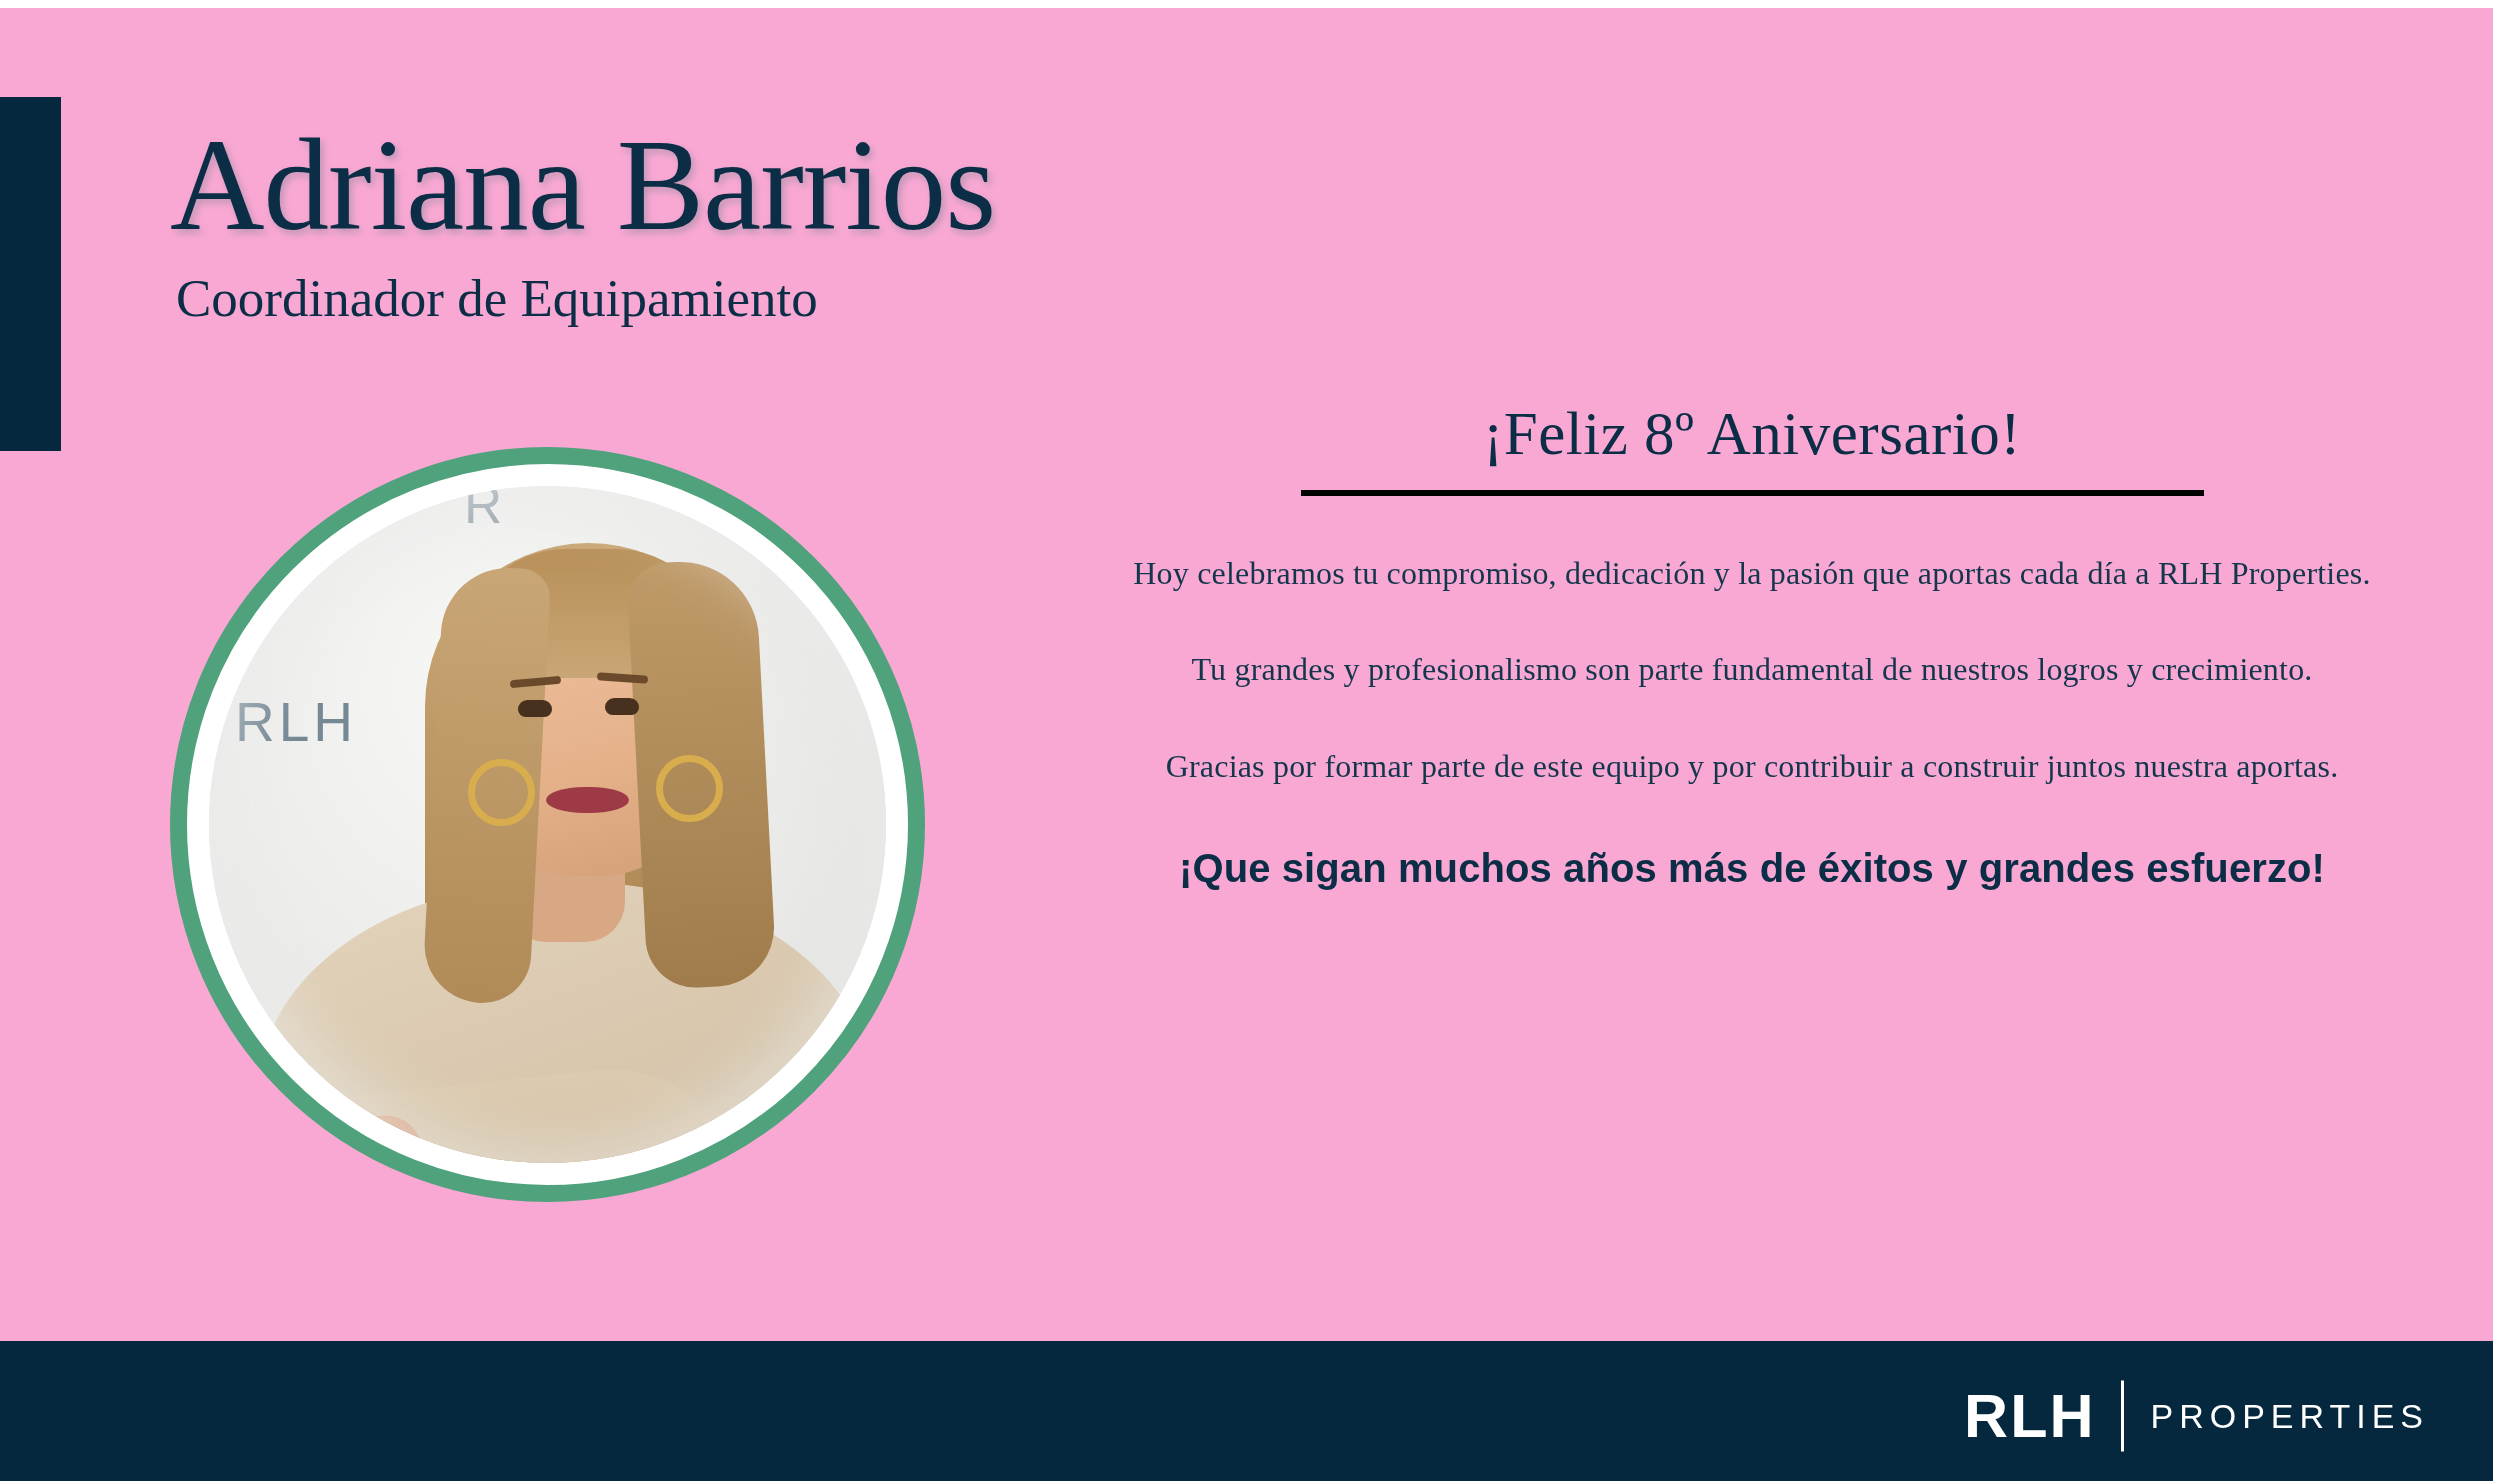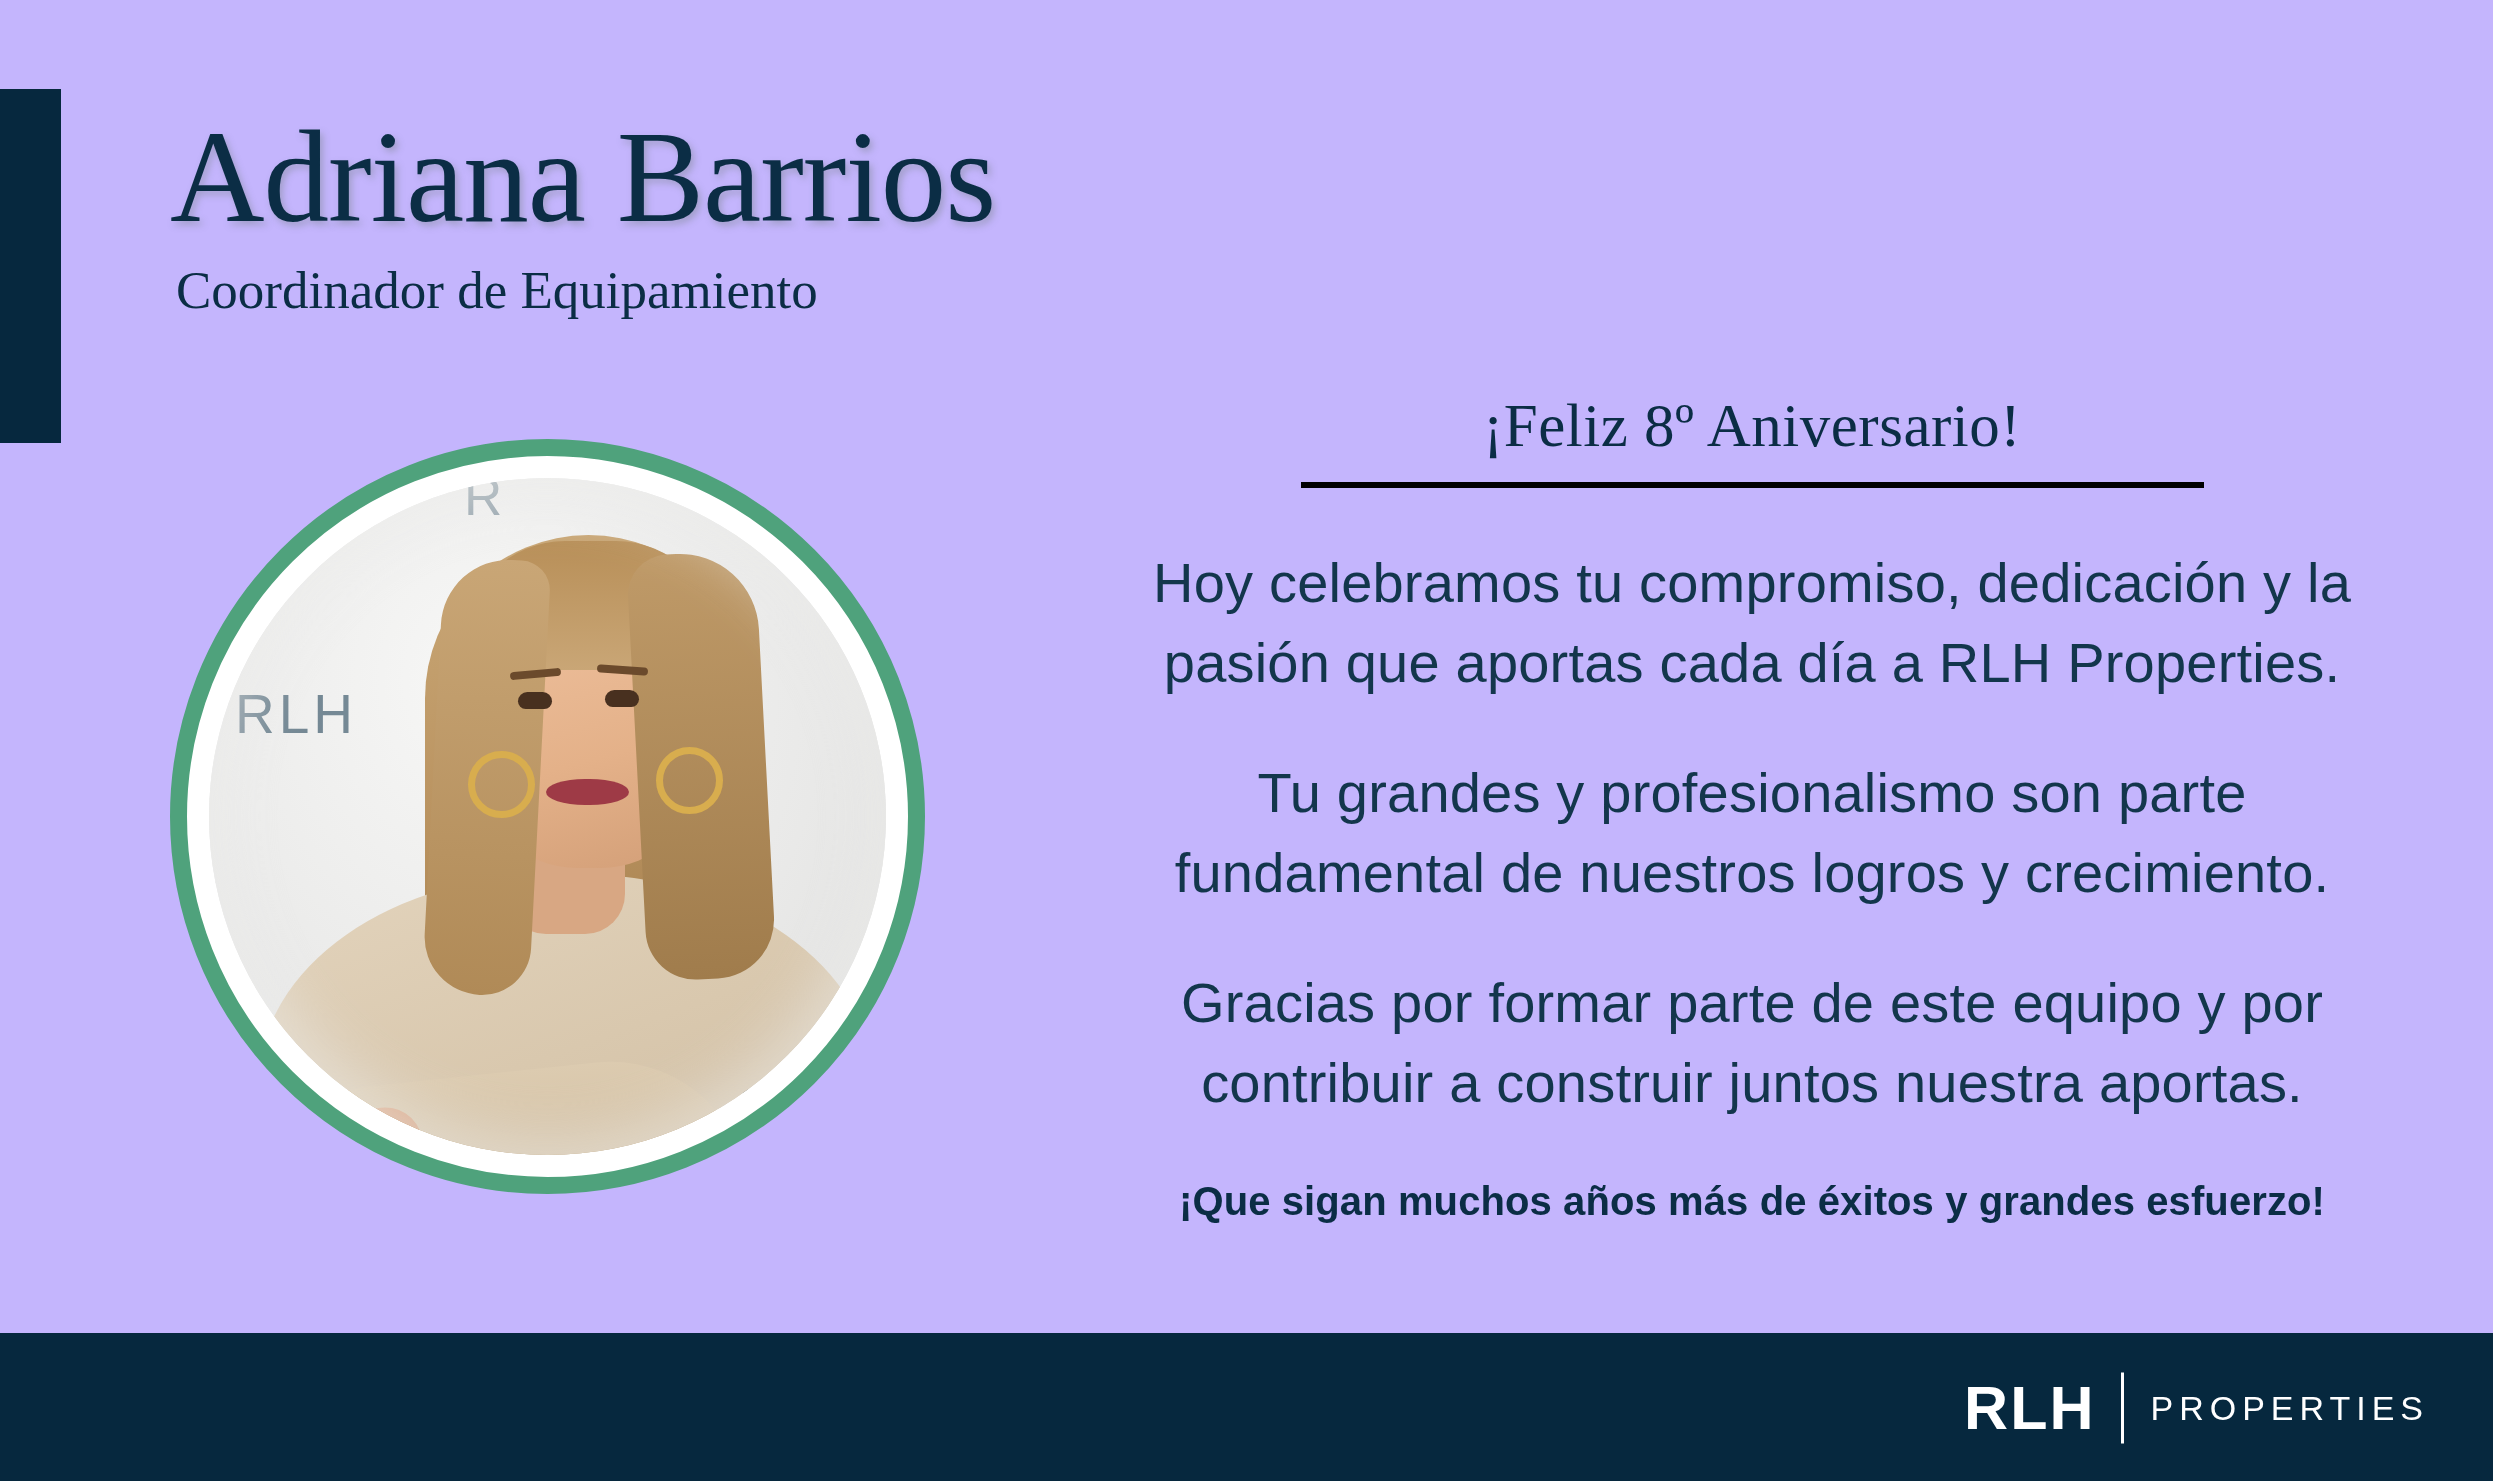--- a/index.html
+++ b/index.html
@@ -12,22 +12,23 @@
     width: 2494px;
     height: 1481px;
     overflow: hidden;
     font-family: "Liberation Sans", sans-serif;
     position: relative;
   }
 
   #slide {
     position: absolute;
     inset: 0;
-    background: #c4b5fd;
+    background: #f9a8d4;
     overflow: hidden;
+    margin-top: 8px;
   }
 
   
   .accent-bar {
     position: absolute;
     left: 0;
     top: 89px;
     width: 61px;
     height: 354px;
     background: #06283E;
@@ -270,22 +271,22 @@
   .anniv-rule {
     width: 903px;
     height: 6px;
     background: #000000;
     margin: 24px auto 0 auto;
   }
   .msg-body {
     margin-top: 55px;
   }
   .msg-para {
-    font-family: Liberation Sans, sans-serif;
-    font-size: 56px;
+    font-family: Liberation Serif, serif;
+    font-size: 32px;
     line-height: 1.42;
     color: #13364C;
     margin: 0 auto;
     max-width: 1297px;
     letter-spacing: 0.2px;
   }
   .msg-gap { height: 51px; }
   .msg-closing {
     font-family: "Liberation Sans", sans-serif;
     font-size: 40px;

